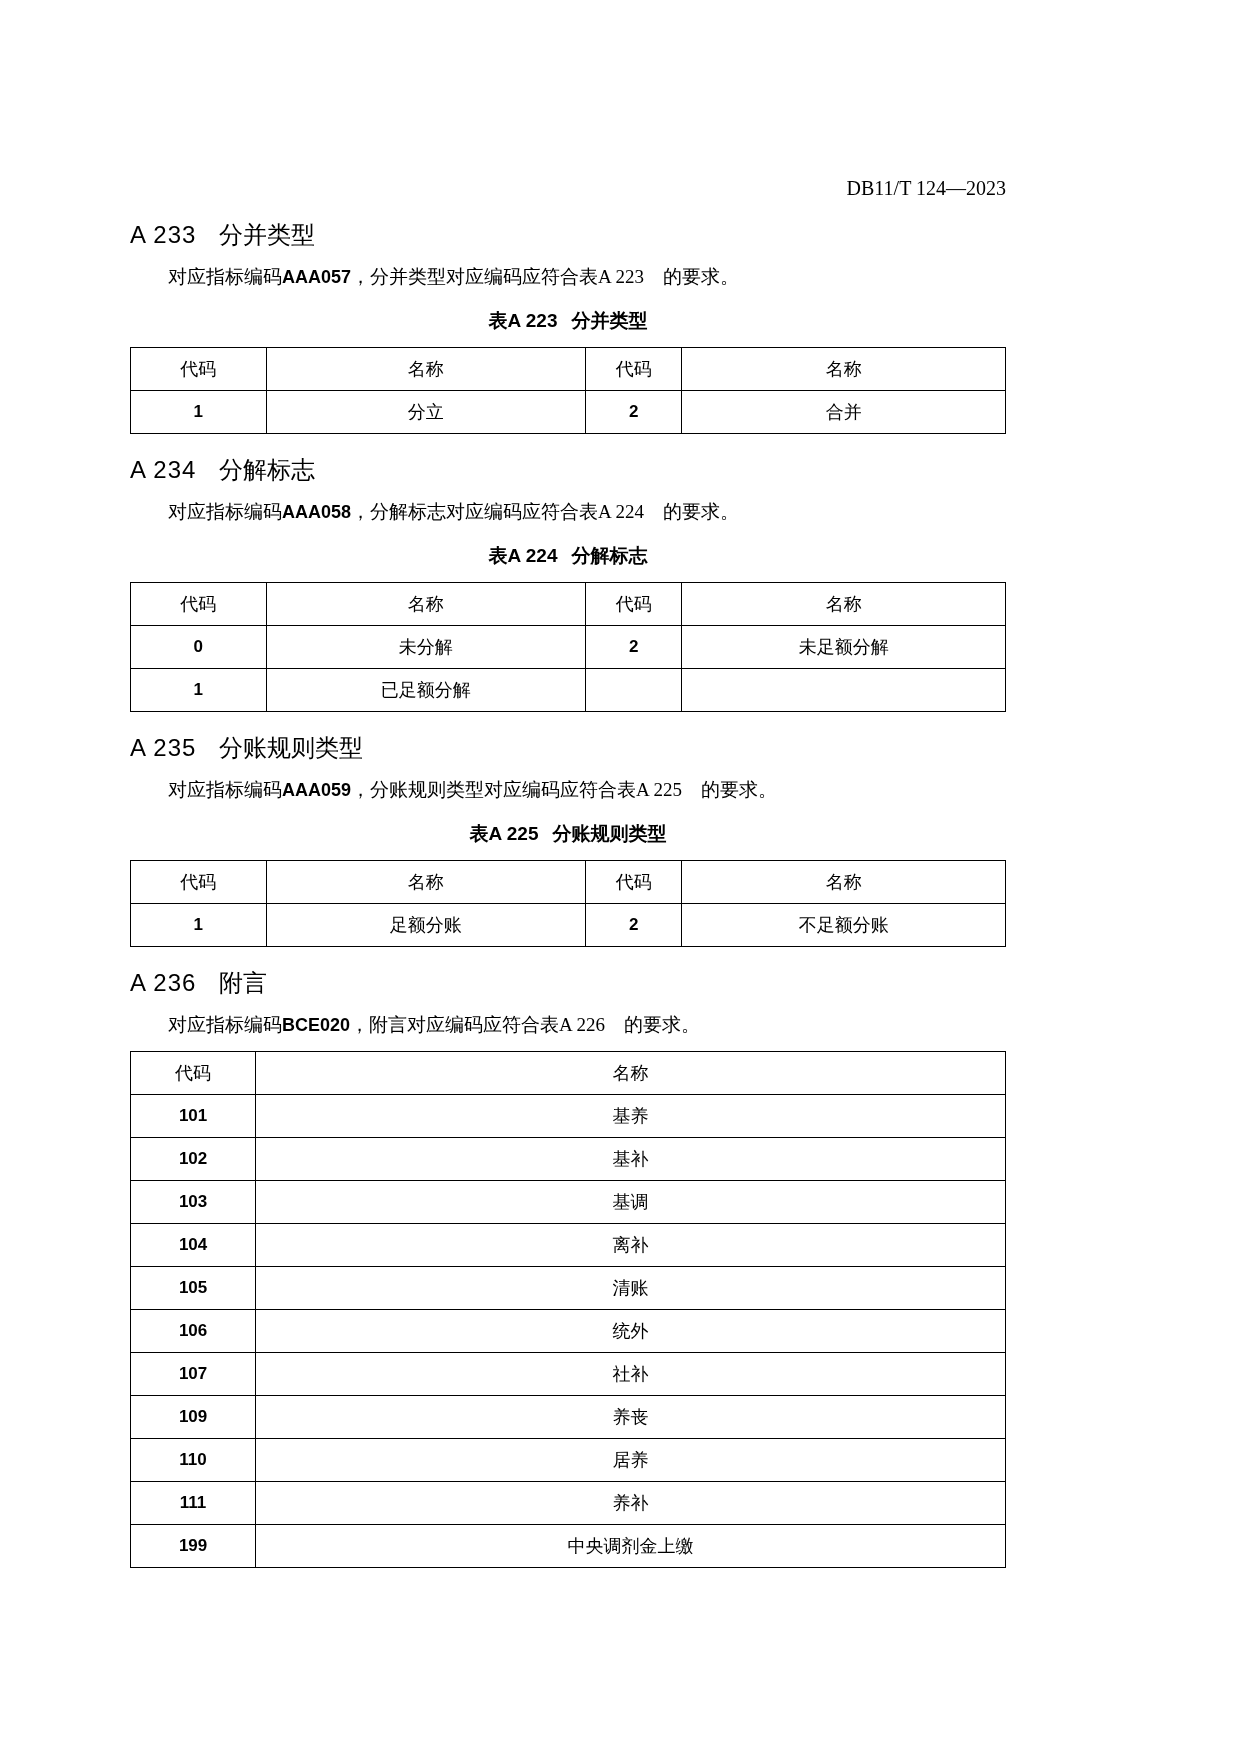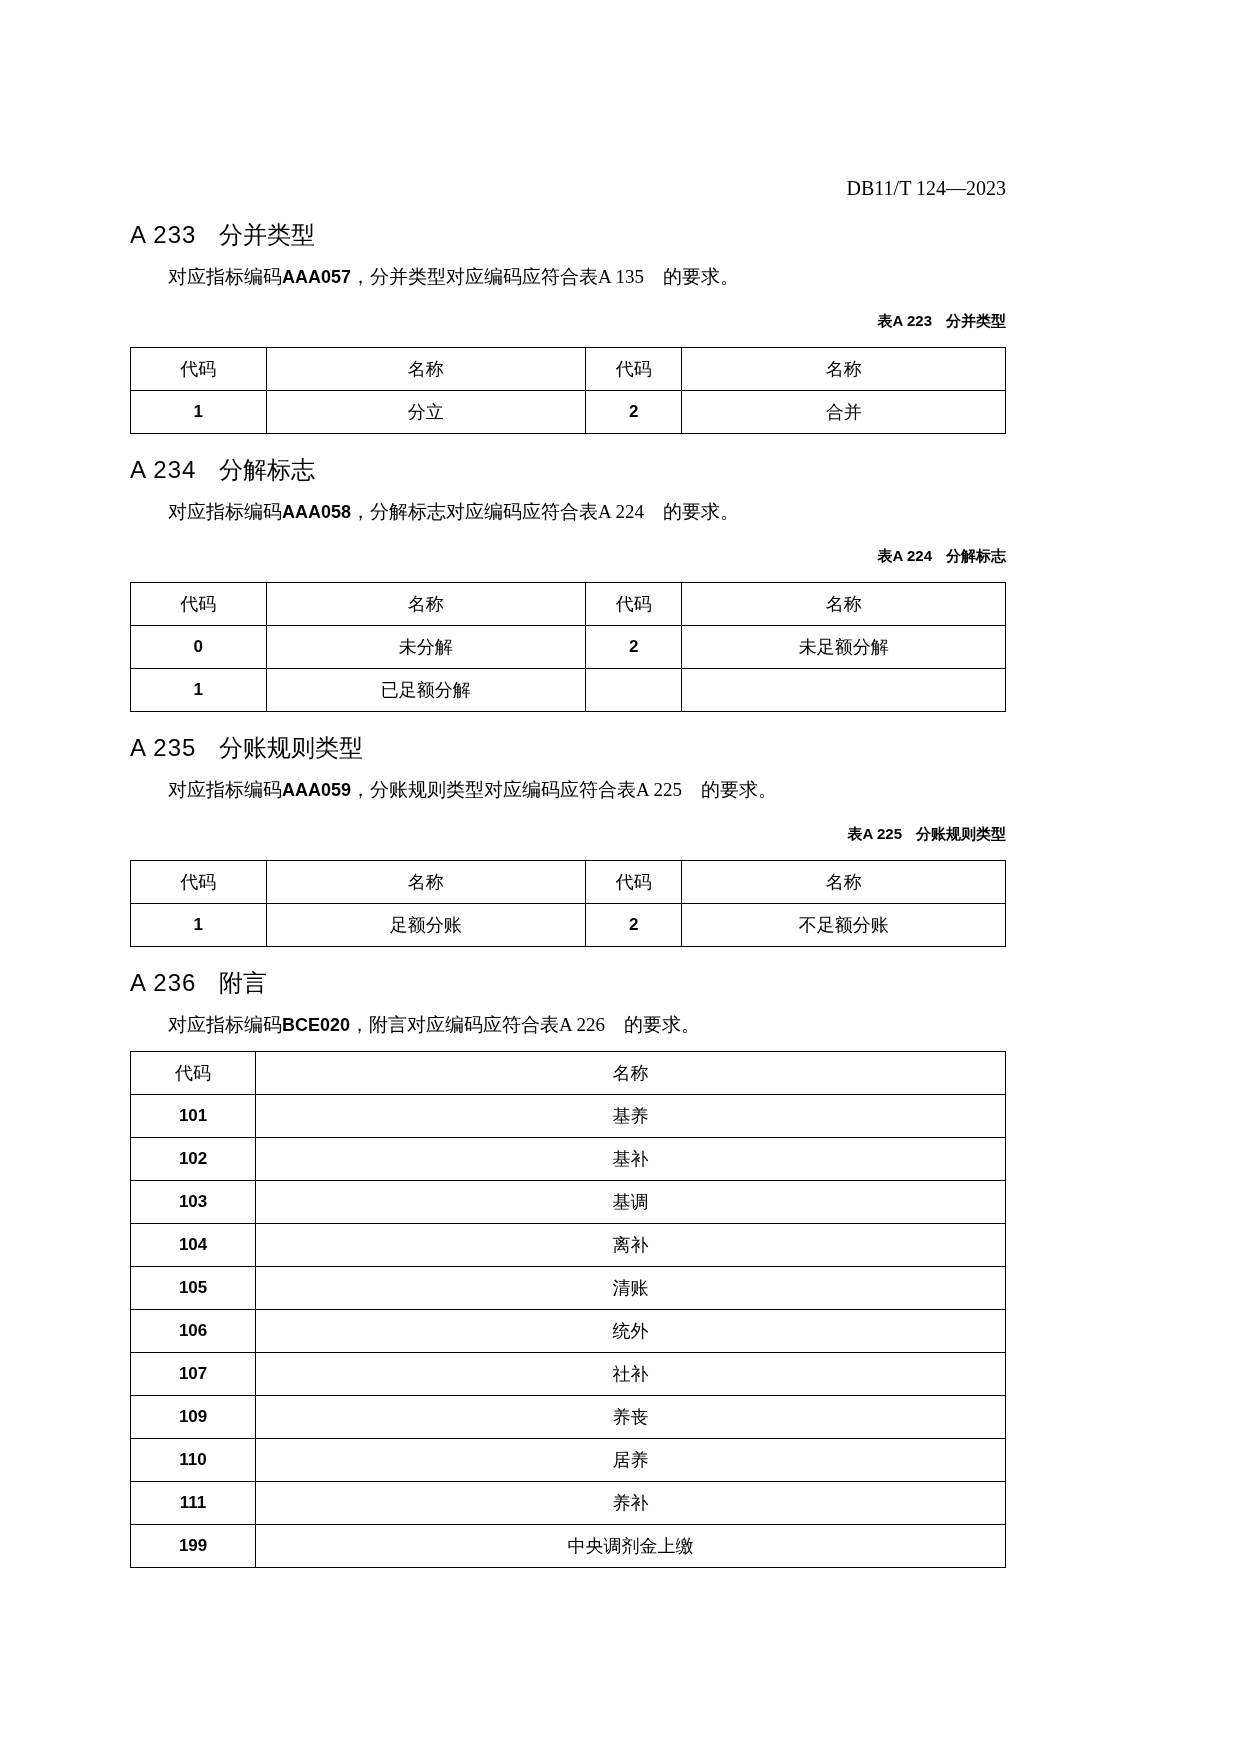--- a/index.html
+++ b/index.html
@@ -40,22 +40,22 @@
     text-indent:2em;
     font-family:"Liberation Serif", serif;
   }
   .body-text .code {
     font-family:"Liberation Sans", sans-serif;
     font-weight:bold;
     font-size:18px;
   }
   .table-caption {
     margin-top:20px;
-    text-align:right;
-    font-size:15px;
+    text-align:center;
+    font-size:19px;
     line-height:24px;
     font-weight:bold;
     font-family:"Liberation Sans", sans-serif;
   }
   .table-caption .cap-label { margin-right:14px; }
   table.doc-table {
     margin-top:14px;
     width:100%;
     border-collapse:collapse;
     table-layout:fixed;
@@ -103,21 +103,21 @@
   <div class="content">
 
     <div class="doc-header">DB11/T 124—2023</div>
 
     <section>
       <h2 class="sec-heading">
         <span class="sec-num">A 233</span>
         <span>分并类型</span>
       </h2>
       <p class="body-text">
-        <span>对应指标编码</span><span class="code">AAA057</span><span>，分并类型对应编码应符合表A 135　的要求。</span>
+        <span>对应指标编码</span><span class="code">AAA057</span><span>，分并类型对应编码应符合表A 223　的要求。</span>
       </p>
       <div class="table-caption">
         <span class="cap-label">表A 223</span><span>分并类型</span>
       </div>
       <table class="doc-table t4">
           <thead>
             <tr>
               <th>代码</th>
               <th>名称</th>
               <th>代码</th>

